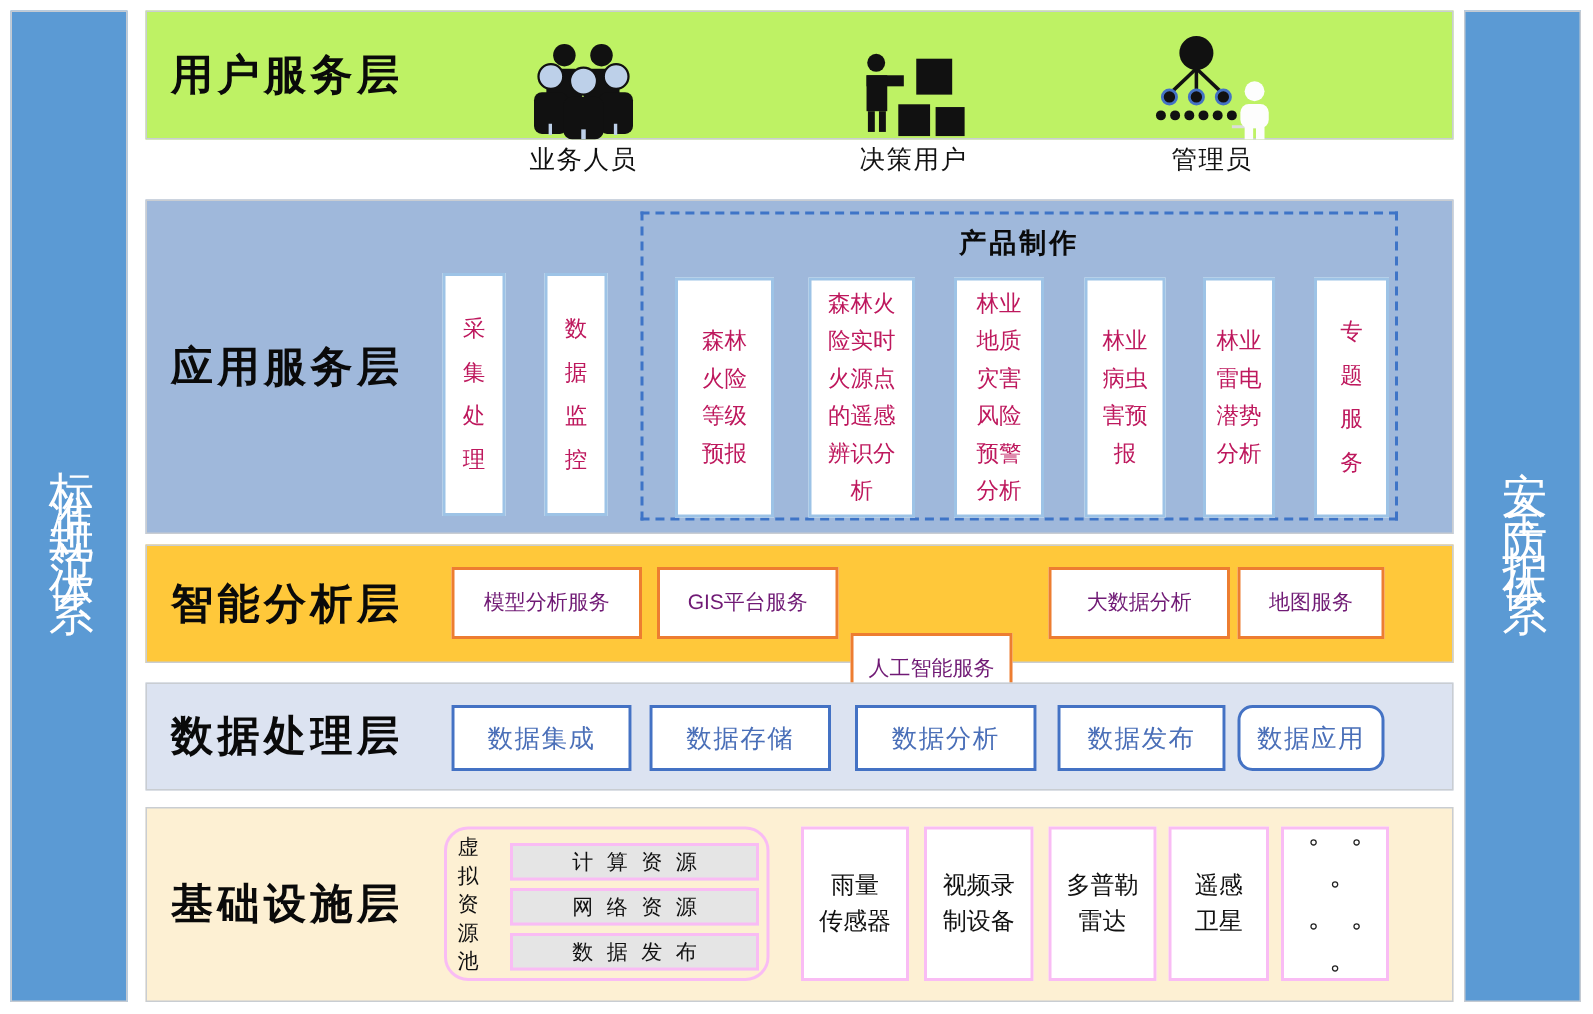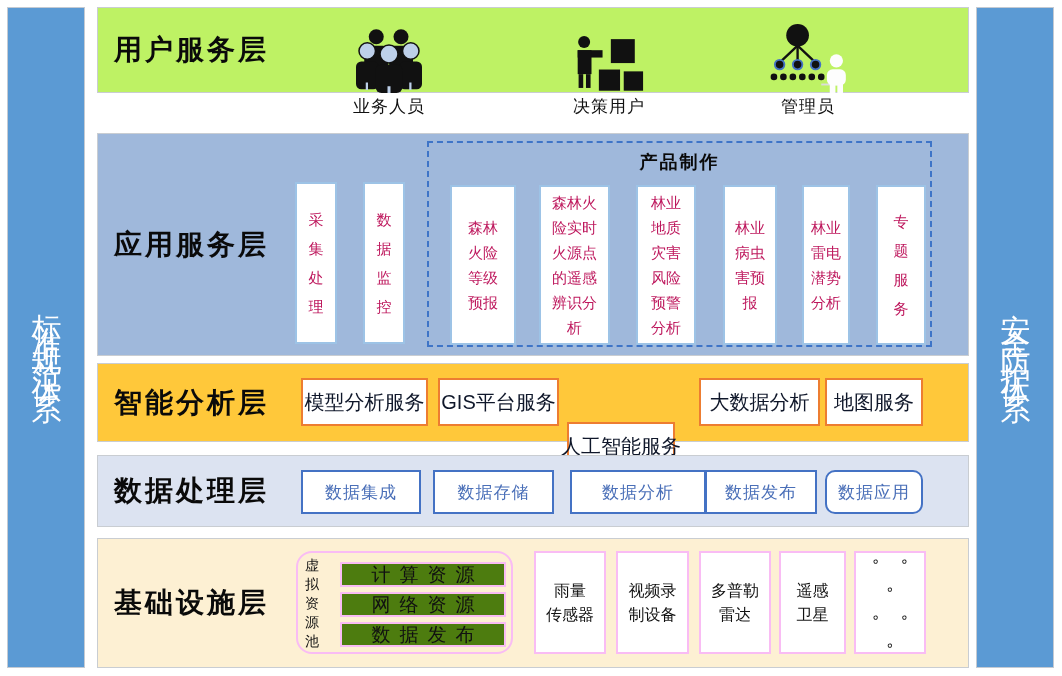--- a/index.html
+++ b/index.html
@@ -31,33 +31,33 @@
         white-space:pre-line;color:#be185d;font-size:15px;line-height:25px;}
   .vbox.single{line-height:29px;}
   .pgroup{position:absolute;left:329px;top:7px;width:505px;height:206px;box-sizing:border-box;
           border:2px dashed #3E74C7;}
   .pg-label{position:absolute;top:7px;left:0;width:100%;text-align:center;
             font-family:"Liberation Serif",serif;font-weight:700;font-size:18px;color:#0a0a0a;letter-spacing:2px;}
   .pgroup .vbox{top:42px;height:160px;}
   
   .abox{position:absolute;top:14px;height:48px;background:#fff;border:2px solid #ED7D31;
         box-sizing:border-box;display:flex;align-items:center;justify-content:center;
-        font-size:20px;color:#0f172a;white-space:nowrap;}
+        font-size:14px;color:#701a75;white-space:nowrap;}
   
   .dbox{position:absolute;top:14px;height:44px;background:#fff;border:2px solid #4472C4;
         box-sizing:border-box;display:flex;align-items:center;justify-content:center;
         font-size:17px;color:#4A6FB8;letter-spacing:1px;white-space:nowrap;}
   
   .pool{position:absolute;left:198px;top:12px;width:217px;height:103px;border:2px solid #F9BCF4;
         border-radius:16px;box-sizing:border-box;}
   .pool-label{position:absolute;left:7px;top:50%;transform:translateY(-50%);
               white-space:pre-line;font-size:14px;line-height:19px;color:#111;text-align:center;}
-  .rbox{position:absolute;left:42px;width:166px;height:25px;background:#4d7c0f;border:2px solid #F9BCF4;
+  .rbox{position:absolute;left:42px;width:166px;height:25px;background:#e5e5e5;border:2px solid #F9BCF4;
         box-sizing:border-box;display:flex;align-items:center;justify-content:center;
-        font-size:19px;color:#111;letter-spacing:9px;padding-left:9px;white-space:nowrap;}
+        font-size:14px;color:#111;letter-spacing:9px;padding-left:9px;white-space:nowrap;}
   .devbox{position:absolute;top:12px;height:103px;background:#fff;border:2px solid #F9BCF4;
           box-sizing:border-box;display:flex;align-items:center;justify-content:center;text-align:center;
           white-space:pre-line;font-size:16px;line-height:24px;color:#111;}
   .devbox.dots{font-size:14px;letter-spacing:8px;padding-left:8px;line-height:28px;color:#222;}
   .icon{display:block;}
 </style>
 </head>
 <body>
 
 <div class="stage">
@@ -181,21 +181,21 @@
     <div class="abox" style="left:340px;width:121px;">GIS平台服务</div>
     <div class="abox" style="left:469px;width:108px;margin-top:44px;">人工智能服务</div>
     <div class="abox" style="left:601px;width:121px;">大数据分析</div>
     <div class="abox" style="left:727px;width:98px;">地图服务</div>
   </section>
 
   <section class="band data">
     <h2 class="band-title">数据处理层</h2>
     <div class="dbox" style="left:203px;width:120px;">数据集成</div>
     <div class="dbox" style="left:335px;width:121px;">数据存储</div>
-    <div class="dbox" style="left:472px;width:136px;">数据分析</div>
+    <div class="dbox" style="left:472px;width:121px;">数据分析</div>
     <div class="dbox" style="left:607px;width:112px;">数据发布</div>
     <div class="dbox" style="left:727px;width:98px;border-radius:10px;">数据应用</div>
   </section>
 
   <section class="band infra">
     <h2 class="band-title">基础设施层</h2>
 
     <div class="pool">
       <span class="pool-label">虚
 拟

